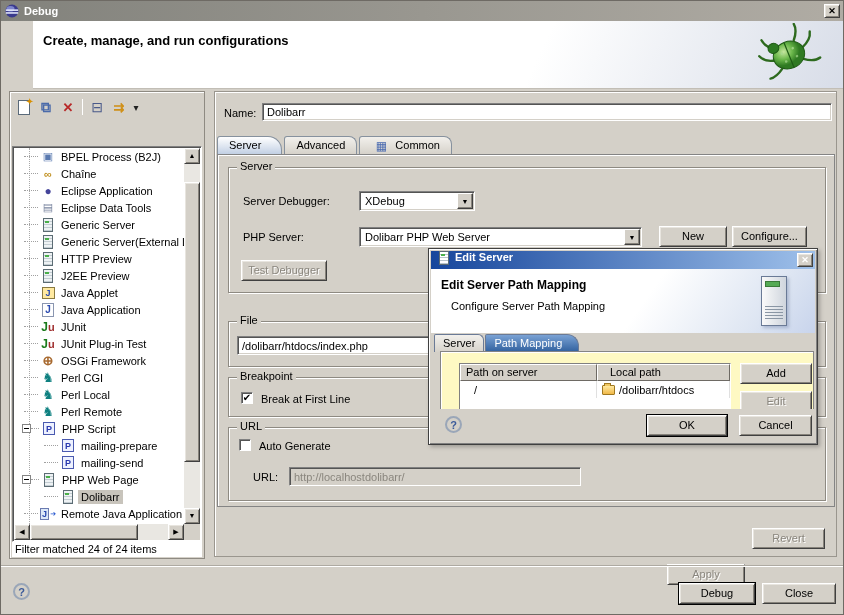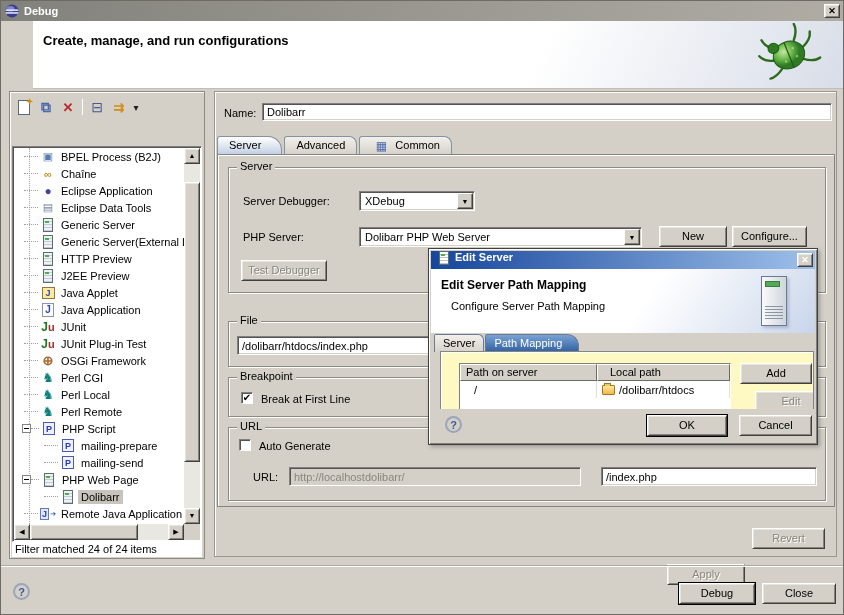--- a/index.html
+++ b/index.html
@@ -353,21 +353,20 @@
       </div>
 
       <div class="grp" style="left:10px;top:272px;width:598px;height:74px;">
         <span class="legend">URL</span>
         <span class="cb" style="position:absolute;left:10px;top:11px;">
             <span></span>
           </span>
         <span style="position:absolute;left:30px;top:12px;">Auto Generate</span>
         <span style="position:absolute;left:24px;top:43px;">URL:</span>
         <input class="tfield dis-field" style="left: 60px; top: 39px; width: 292px; height: 19px;" value="http://localhostdolibarr/">
-        <input class="tfield" style="left: 372px; top: 39px; width: 216px; height: 19px;" value="/index.php">
       </div>
     </div>
 
     <div class="btn disabled" style="left:452px;top:436px;width:78px;height:21px;margin-top:36px;">Apply</div>
     <div class="btn disabled" style="left:537px;top:436px;width:73px;height:21px;">Revert</div>
   </div>
 
   <div class="dialog">
     <div class="dlg-title">
       <span class="ticon server-icon"></span>
@@ -393,21 +392,21 @@
             <div class="mtr">
               <span class="td c0">/</span>
               <span class="td c1">
                 <span class="folder-icon"></span>
                 <span>/dolibarr/htdocs</span>
               </span>
             </div>
           </div>
       </div>
       <div class="btn" style="left:299px;top:11px;width:72px;height:21px;">Add</div>
-      <div class="btn disabled" style="left:314px;top:39px;width:72px;height:21px;">Edit</div>
+      <div class="btn disabled" style="left:299px;top:39px;width:72px;height:21px;">Edit</div>
     </div>
     <div class="dlg-bottom">
       <div class="help" style="left:14px;top:7px;">
           <span>?</span>
         </div>
       <div class="btn default" style="left:216px;top:6px;width:80px;height:21px;">OK</div>
       <div class="btn" style="left:308px;top:6px;width:73px;height:21px;">Cancel</div>
     </div>
   </div>
 

